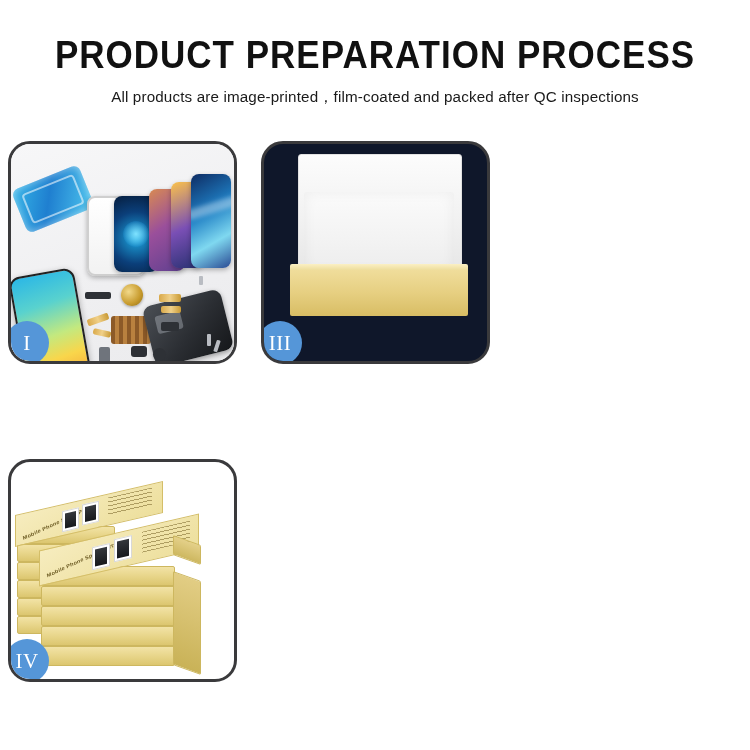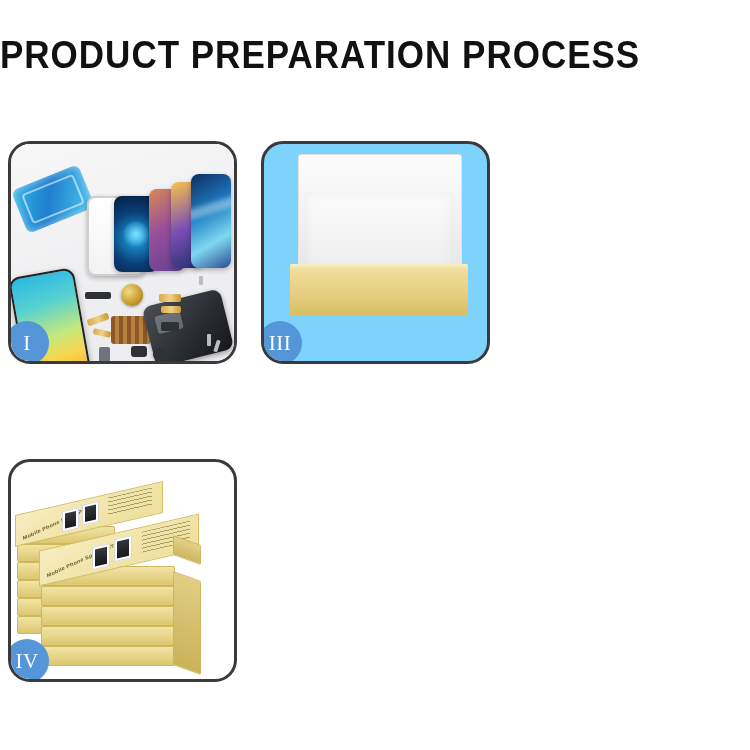--- a/index.html
+++ b/index.html
@@ -11,20 +11,21 @@
     width: 750px;
     height: 750px;
     font-family: "Liberation Sans", sans-serif;
     overflow: hidden;
     position: relative;
   }
 
   
   .header {
     padding-top: 34px;
+    text-align: center;
   }
   .title {
     font-family: "Liberation Sans", sans-serif;
     font-size: 35px;
     font-weight: bold;
     letter-spacing: 1.0px;
     color: #111111;
     line-height: 1.05;
     white-space: nowrap;
     transform: scaleY(1.12);
@@ -209,21 +210,21 @@
     position:absolute; left:26px; top:8px; width:12px; height:8px;
     background:#e08aa0; border-radius:1px;
   }
   .goldtab{
     position:absolute; width:9px; height:16px;
     background: linear-gradient(180deg,#e6b85e,#b07f22);
     border-radius:2px;
   }
 
   
-  .p3 { background:#7dd3fc; }
+  .p3 { background:#0f172a; }
   .lidwhite{
     position:absolute; left:34px; top:10px; width:162px; height:120px;
     background: linear-gradient(180deg,#fcfcfc 0%,#f1f1f1 55%,#e6e6e6 100%);
     border:1px solid #e2e2e2;
     border-radius:3px;
   }
   .foampad{
     position:absolute; left:40px; top:48px; width:150px; height:80px;
     background: linear-gradient(180deg,#fbfbfb,#ededed);
     border-radius:3px;
@@ -282,20 +283,21 @@
   .blines{
     position:absolute;
     background: repeating-linear-gradient(180deg, rgba(120,100,40,.55) 0 1px, transparent 1px 4px);
   }
 </style>
 </head>
 <body>
 
 <div class="header">
   <div class="title">PRODUCT PREPARATION PROCESS</div>
+  <div class="subtitle">All products are image-printed，film-coated and packed after QC inspections</div>
 </div>
 
 <div class="grid">
 
   <div class="panel p1">
     <div class="photo">
       <div class="bgwash"></div>
       <div class="film"></div>
       <div class="scr scrA"></div>
       <div class="scr scrB"></div>

